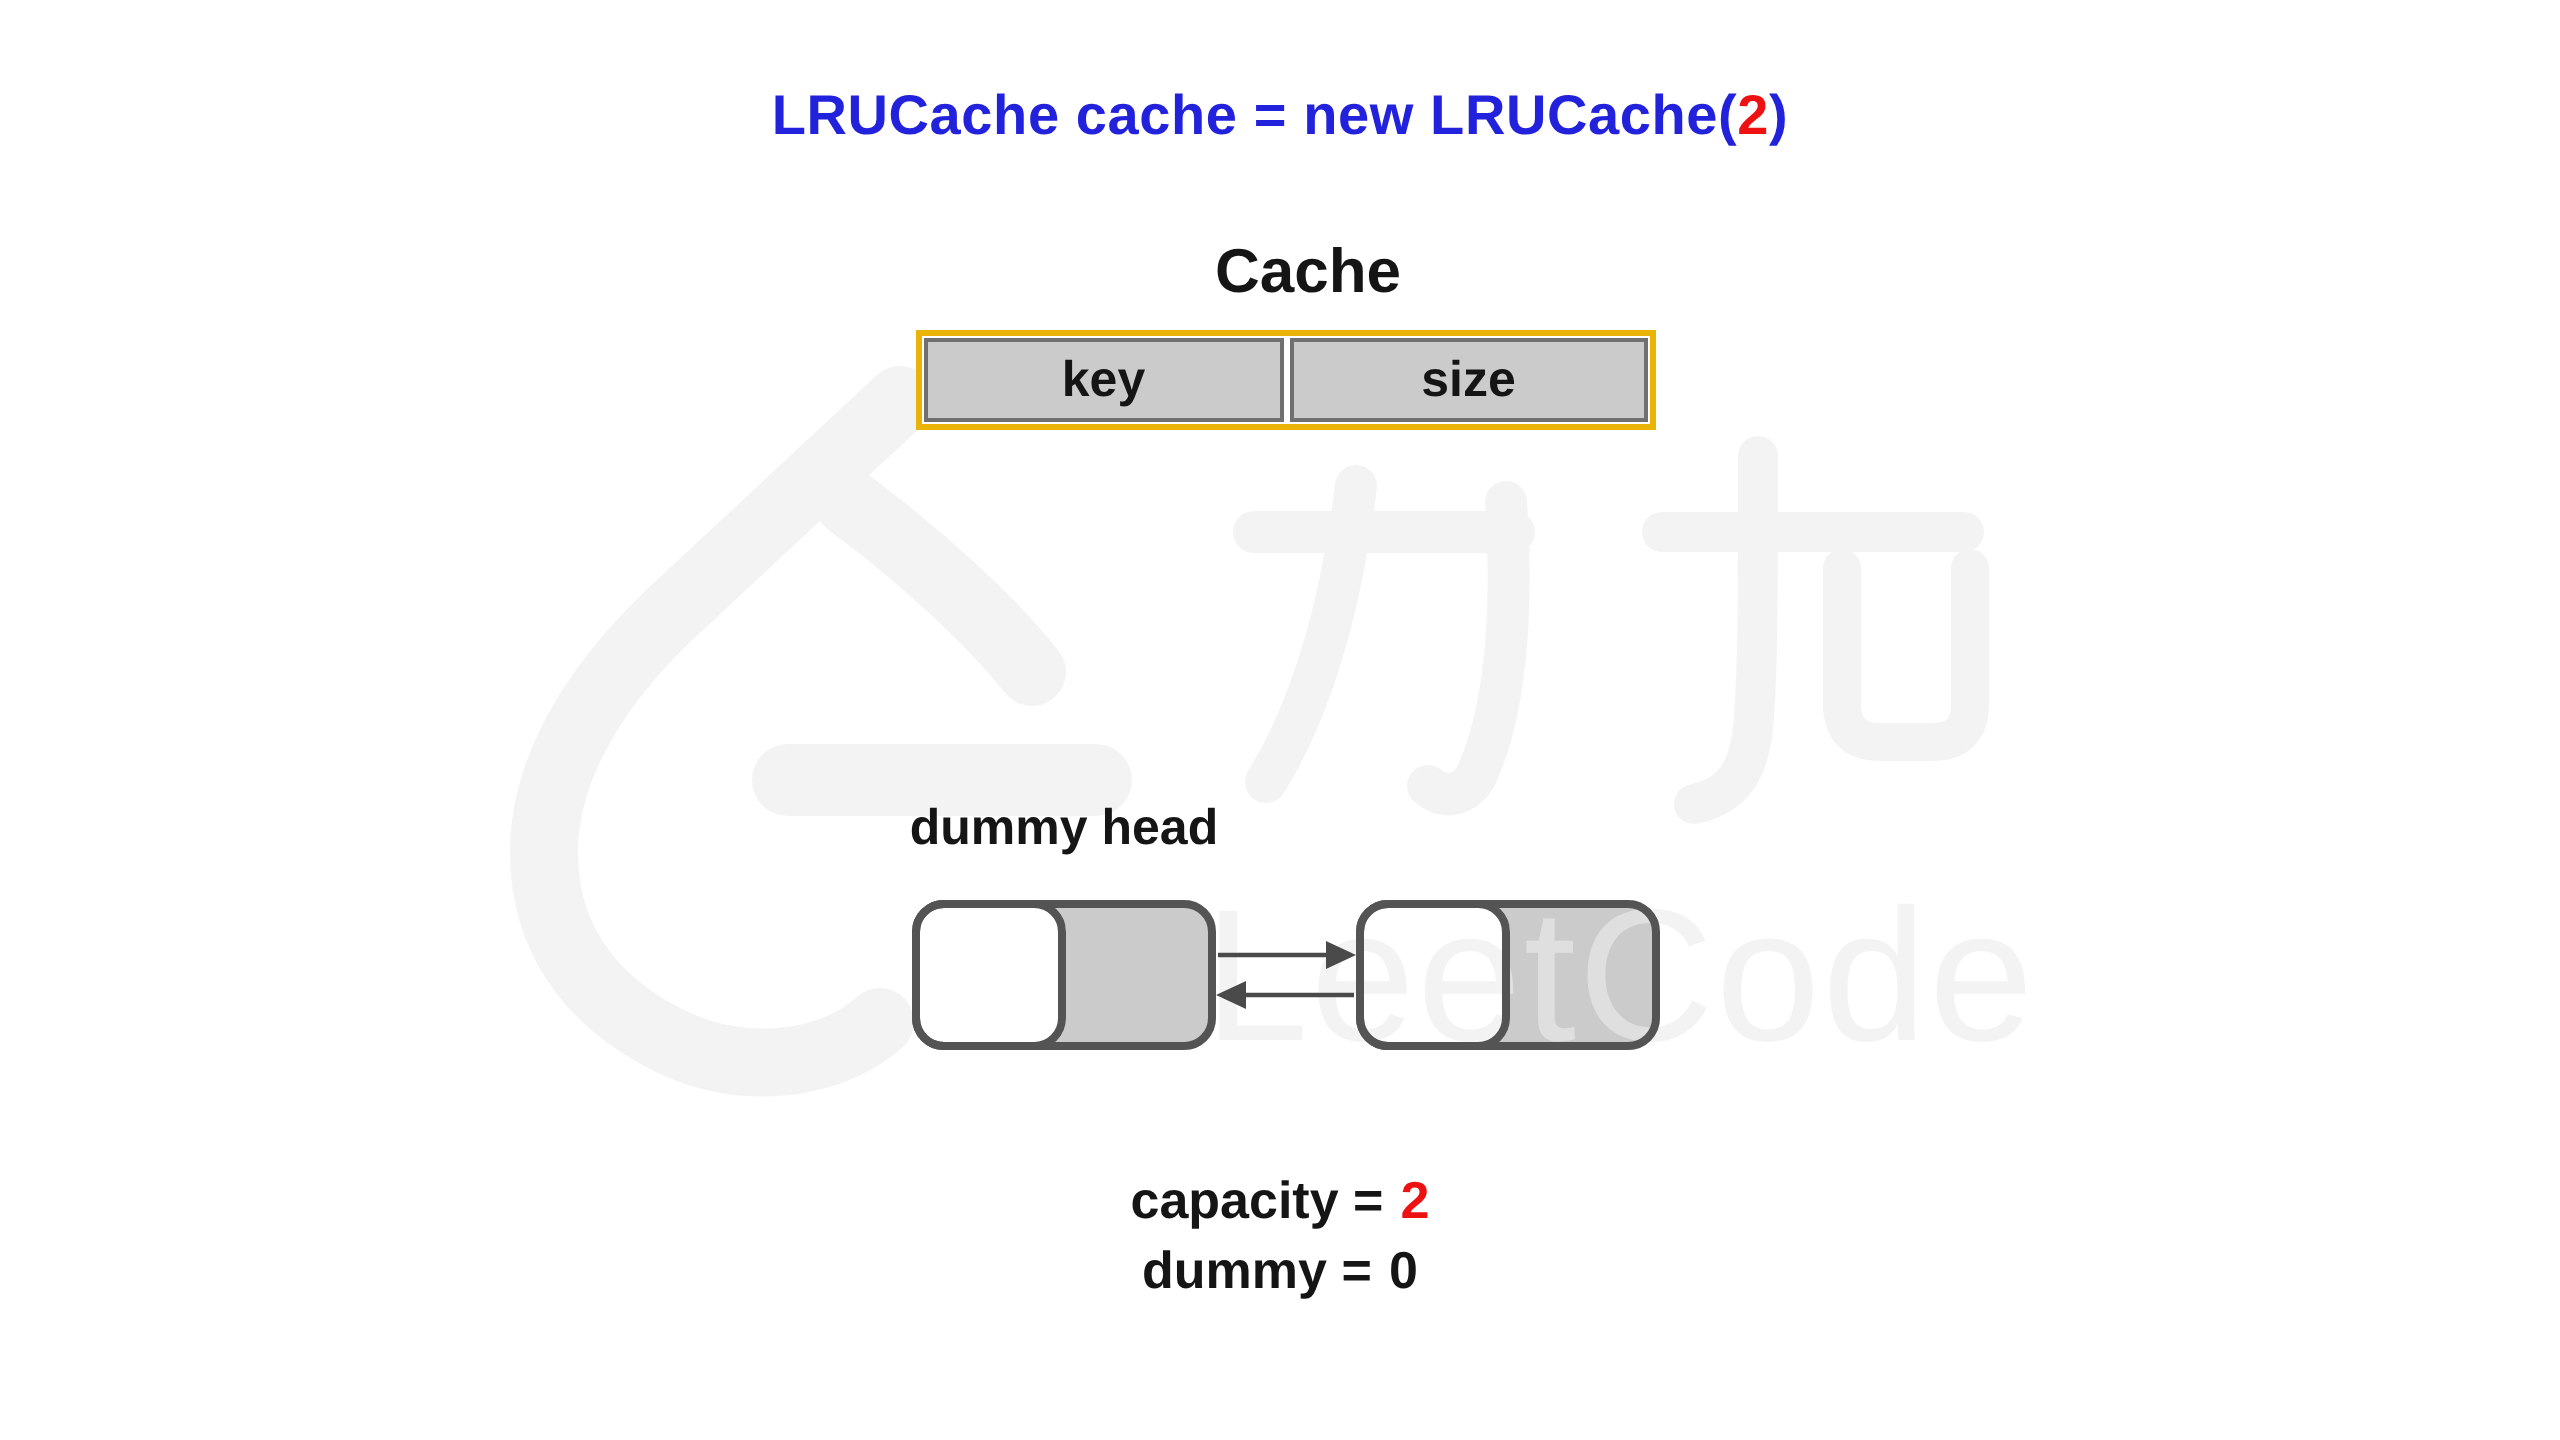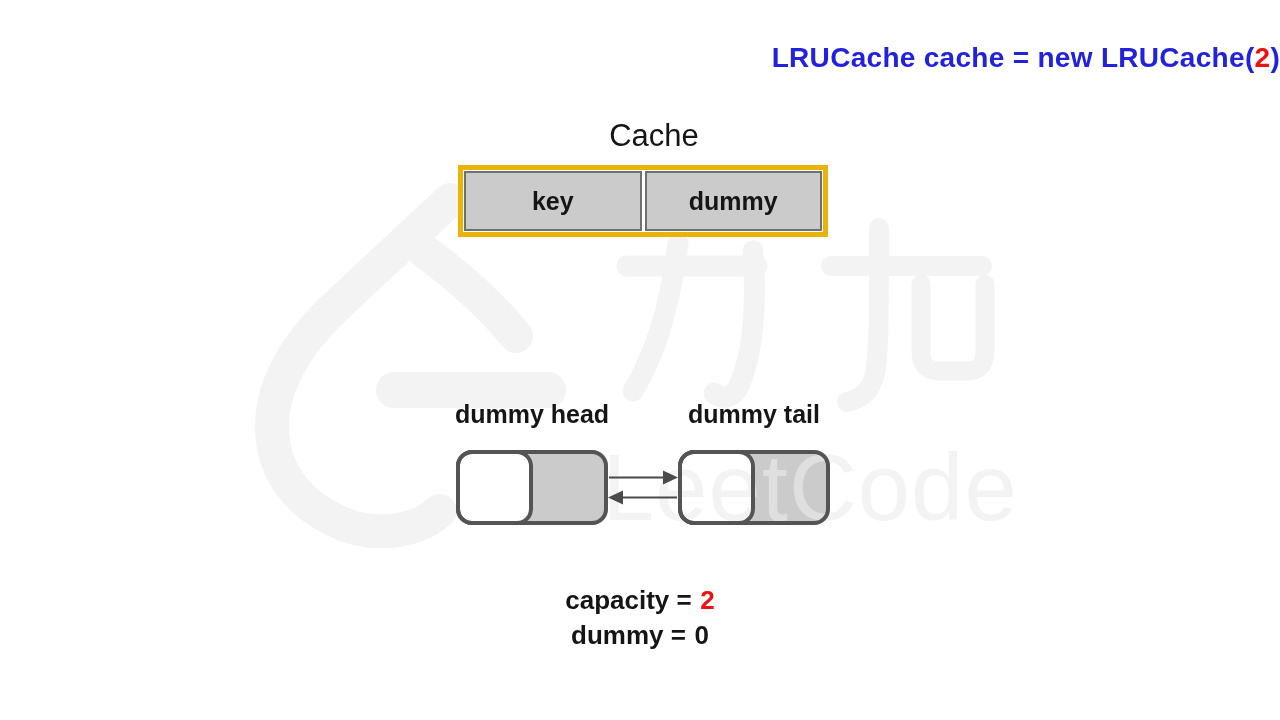--- a/index.html
+++ b/index.html
@@ -4,29 +4,29 @@
 <style>
   html,body{margin:0;padding:0;background:#ffffff;}
   #stage{
     position:relative;width:1280px;height:720px;overflow:hidden;background:#ffffff;
     font-family:"Liberation Sans","DejaVu Sans",sans-serif;color:#151515;
   }
   .abs{position:absolute;}
   .above{z-index:4;}
   
   .title-row{
-    top:42px;left:0;right:0;display:flex;justify-content:flex-end;
+    top:42px;left:0;right:0;display:flex;justify-content:center;
     font-size:28px;font-weight:600;color:#2222dd;letter-spacing:.3px;white-space:pre;
   }
   .red{color:#ee1111;}
   
-  .cache-title{top:118px;left:0;right:0;text-align:center;font-size:31px;font-weight:400;padding-left:28px;}
+  .cache-title{top:118px;left:0;right:0;text-align:center;font-size:31px;font-weight:700;padding-left:28px;}
   .cache-table{
-    top:165px;left:458px;width:370px;height:72px;box-sizing:border-box;
-    border:5px solid #eab308;background:#ffffff;padding:1px;display:flex;gap:3px;
+    top:165px;left:458px;width:370px;height:50px;box-sizing:border-box;
+    border:3px solid #eab308;background:#ffffff;padding:1px;display:flex;gap:3px;
   }
   .cache-cell{
     flex:1;box-sizing:border-box;background:#cbcbcb;border:2px solid #707070;
     display:flex;align-items:center;justify-content:center;font-size:25px;font-weight:600;
   }
   
   .node-label{top:400px;width:172px;text-align:center;font-size:25px;font-weight:700;white-space:nowrap;}
   .node-fill{top:450px;width:152px;height:75px;border-radius:16px;background:#cbcbcb;z-index:1;}
   .slot-fill{position:absolute;left:0;top:0;width:77px;height:75px;border-radius:16px;background:#ffffff;}
   .node-border{
@@ -83,25 +83,24 @@
     </g>
   </svg>
 
   <div class="abs title-row above">
     <span>LRUCache cache = new LRUCache(</span><span class="red">2</span><span>)</span>
   </div>
 
   <div class="abs cache-title above">Cache</div>
   <div class="abs cache-table above">
     <div class="cache-cell">key</div>
-    <div class="cache-cell">dummy</div>
+    <div class="cache-cell">size</div>
   </div>
 
   <div class="abs node-label above" style="left:446px;">dummy head</div>
-  <div class="abs node-label above" style="left:668px;">dummy tail</div>
 
   <div class="abs node-border at-head above">
     <div class="slot-border"></div>
   </div>
   <div class="abs node-border at-tail above">
     <div class="slot-border"></div>
   </div>
 
   <svg class="abs layer arrows" viewBox="0 0 1280 720">
     <g stroke="#4a4a4a" fill="#4a4a4a" stroke-width="2.2">

